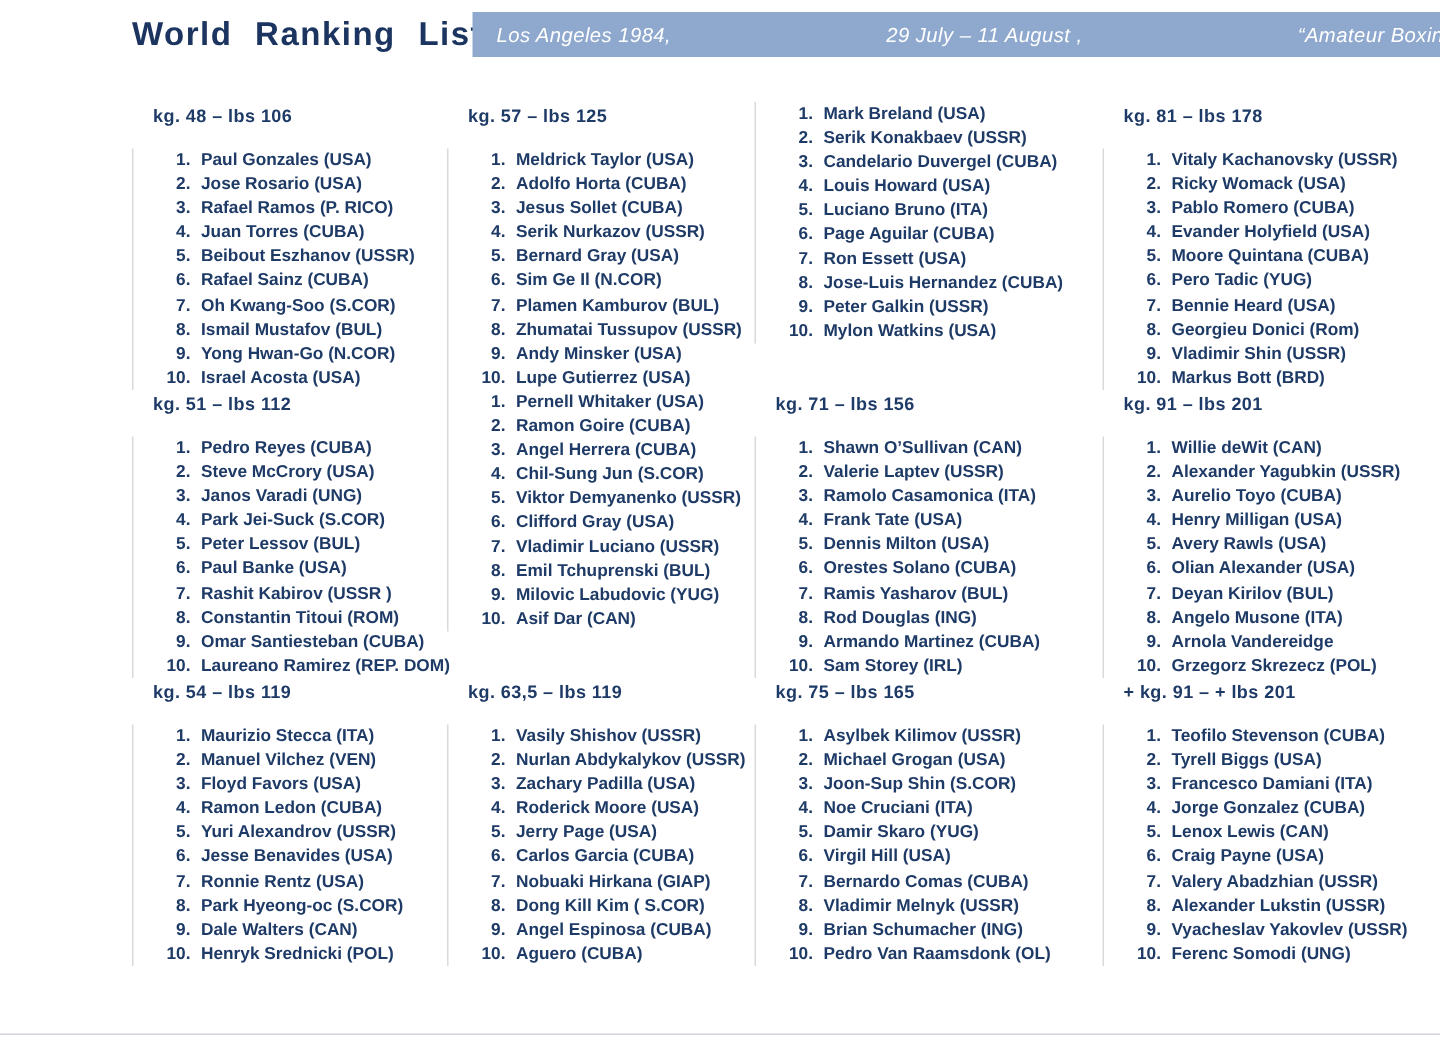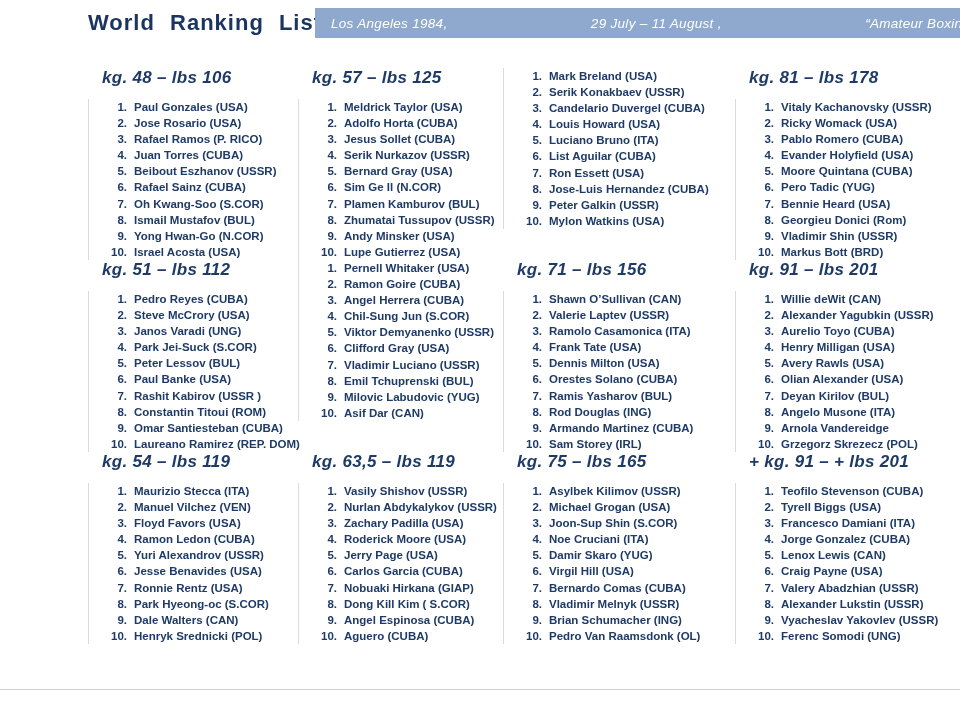--- a/index.html
+++ b/index.html
@@ -18,22 +18,22 @@
     display:flex; align-items:center; justify-content:space-between;
     padding:0 16px; box-sizing:border-box; letter-spacing:0.3px;
   }
   .grid {
     position:absolute; left:88px; top:60px;
     display:grid; grid-template-columns:210px 205px 232px 227px;
   }
   .column { display:block; }
   .section { height:192px; padding-top:8px; box-sizing:border-box; }
   .section-header {
-    font-size:17px; font-weight:bold; margin:0 0 12px 14px;
-    letter-spacing:0.3px; line-height:19px; white-space:nowrap;font-style:italic;
+    font-size:12px; font-weight:bold; margin:0 0 12px 14px;
+    letter-spacing:0.3px; line-height:19px; white-space:nowrap;
   }
   .ranking-list {
     border-left:1px solid #dadada; padding-left:14px; margin:0;
   }
   .ranking-entry {
     display:flex; align-items:baseline; line-height:16.1px;
     font-size:11.5px; font-weight:bold; white-space:nowrap;
   }
   .rank { flex:none; width:24px; text-align:right; margin-right:7px; }
   .boxer-name { flex:none; }
@@ -346,21 +346,21 @@
             <div class="ranking-entry">
               <span class="rank">4.</span>
               <span class="boxer-name">Louis Howard (USA)</span>
             </div>
             <div class="ranking-entry">
               <span class="rank">5.</span>
               <span class="boxer-name">Luciano Bruno (ITA)</span>
             </div>
             <div class="ranking-entry">
               <span class="rank">6.</span>
-              <span class="boxer-name">List Aguilar (CUBA)</span>
+              <span class="boxer-name">Page Aguilar (CUBA)</span>
             </div>
             <div class="ranking-entry">
               <span class="rank">7.</span>
               <span class="boxer-name">Ron Essett (USA)</span>
             </div>
             <div class="ranking-entry">
               <span class="rank">8.</span>
               <span class="boxer-name">Jose-Luis Hernandez (CUBA)</span>
             </div>
             <div class="ranking-entry">

